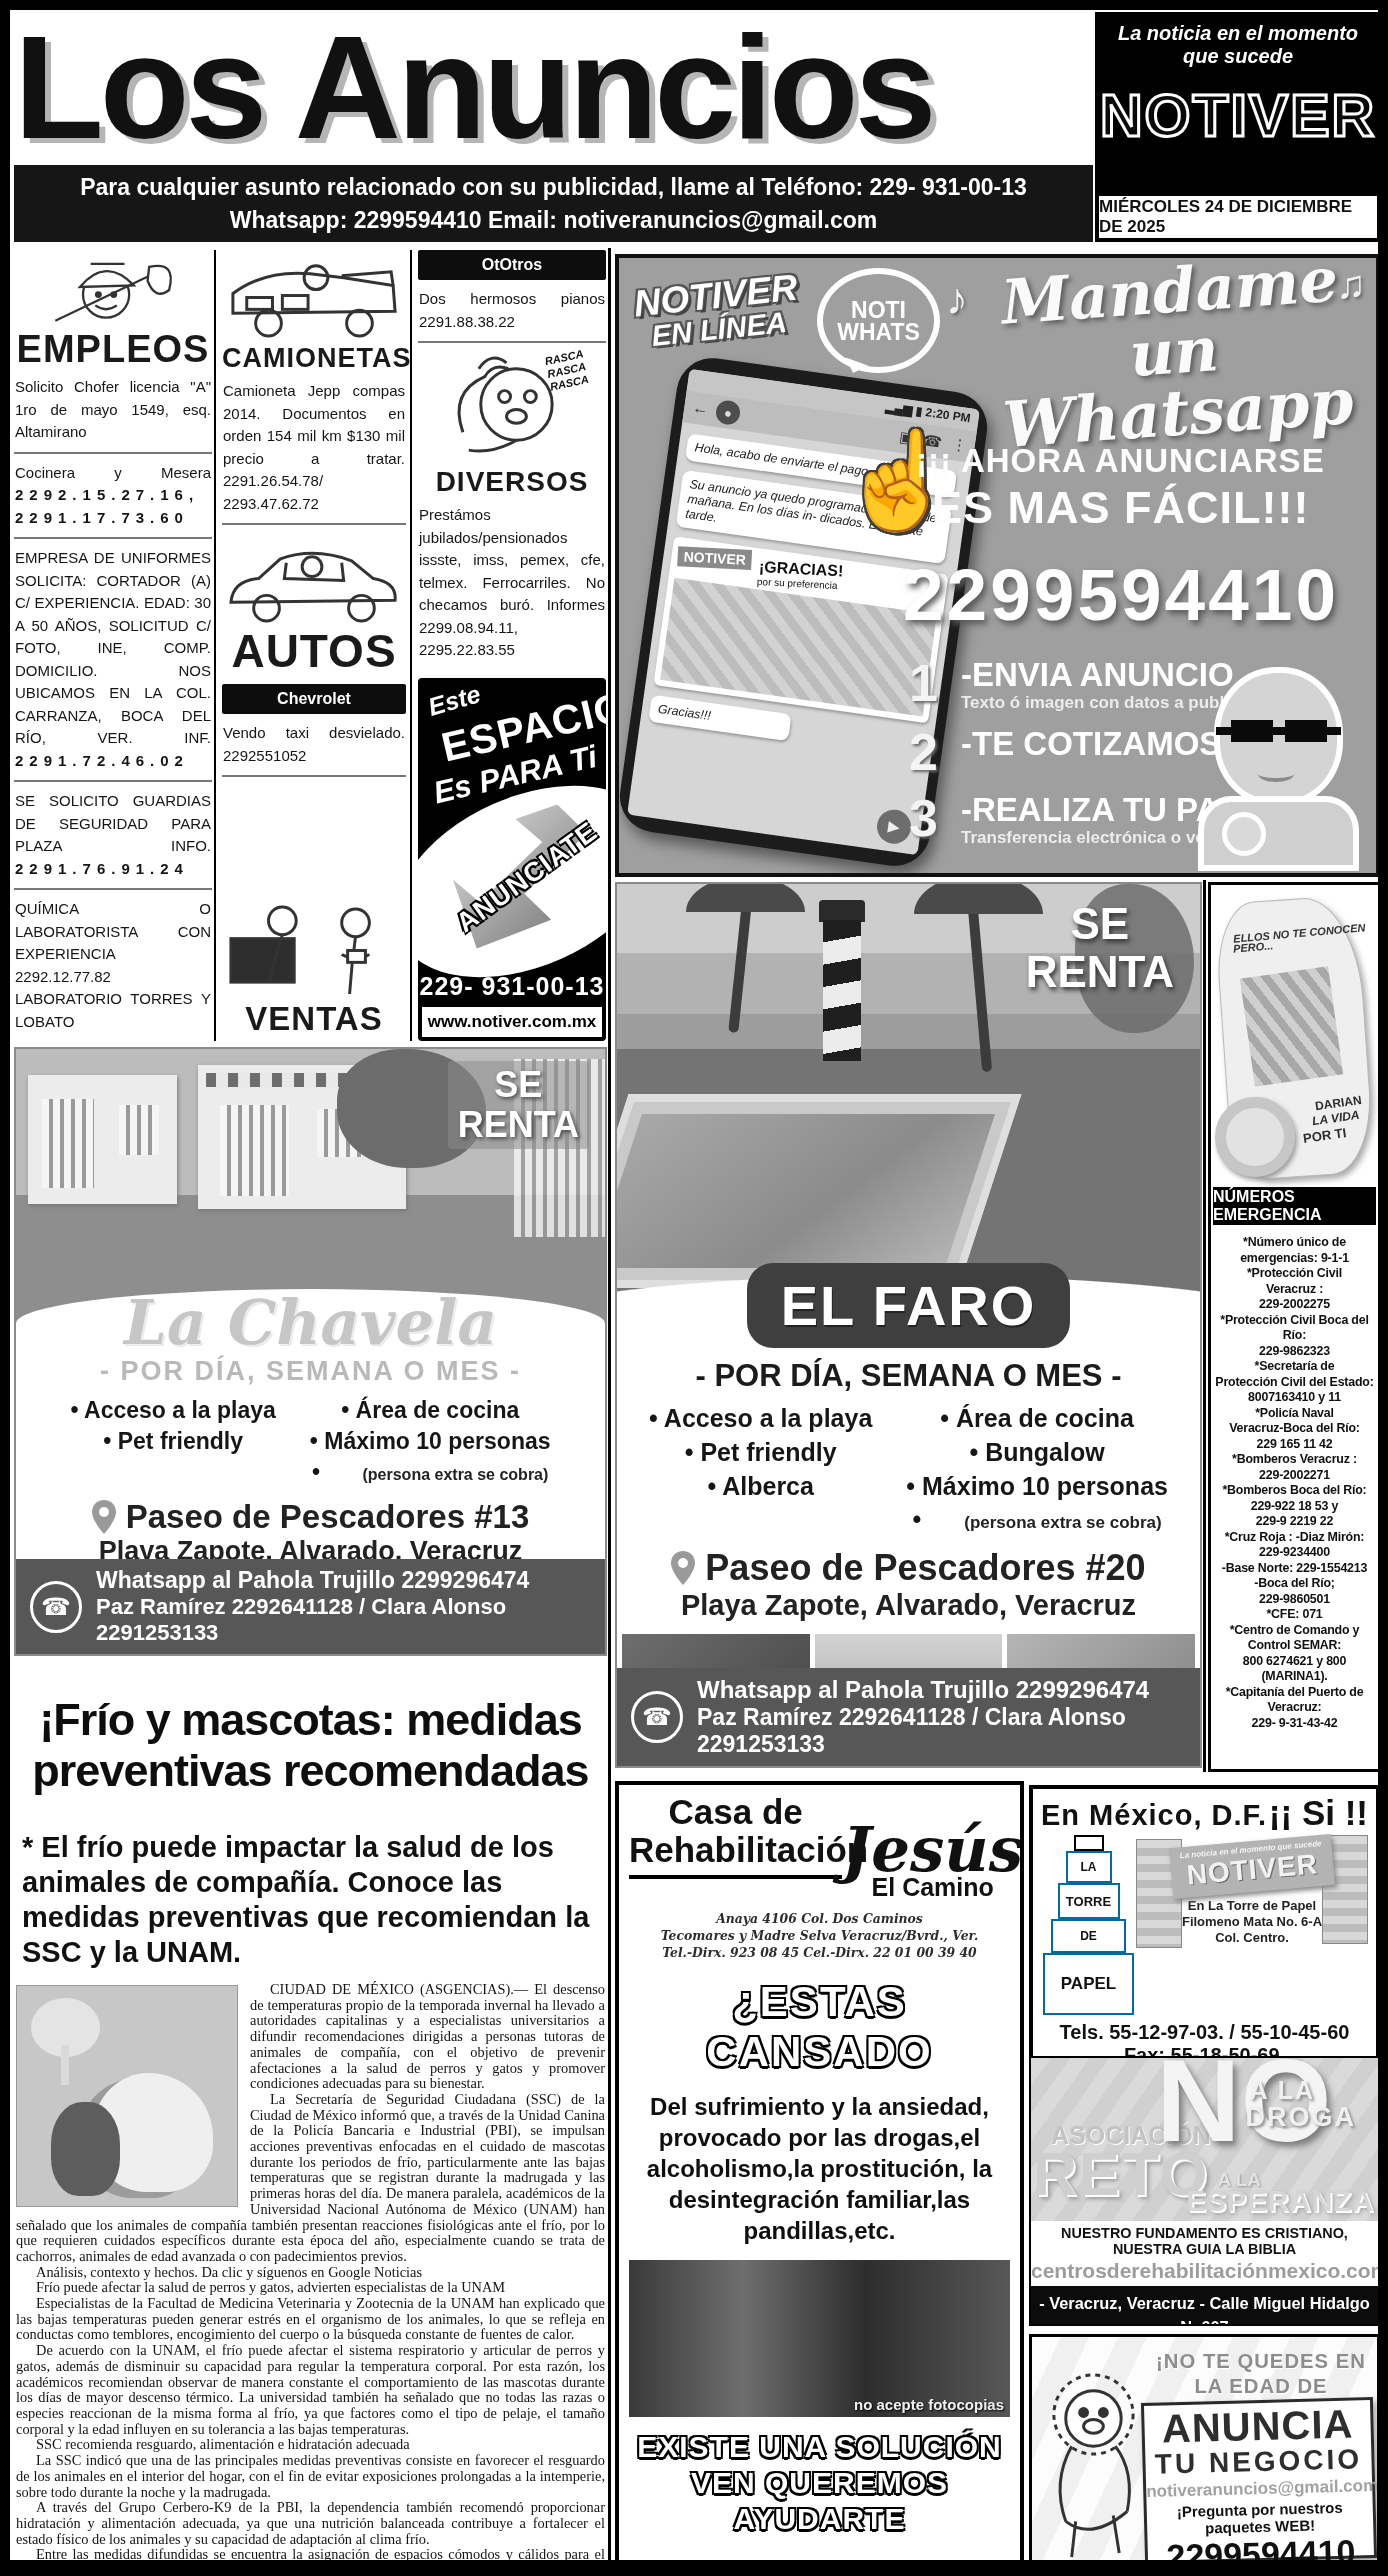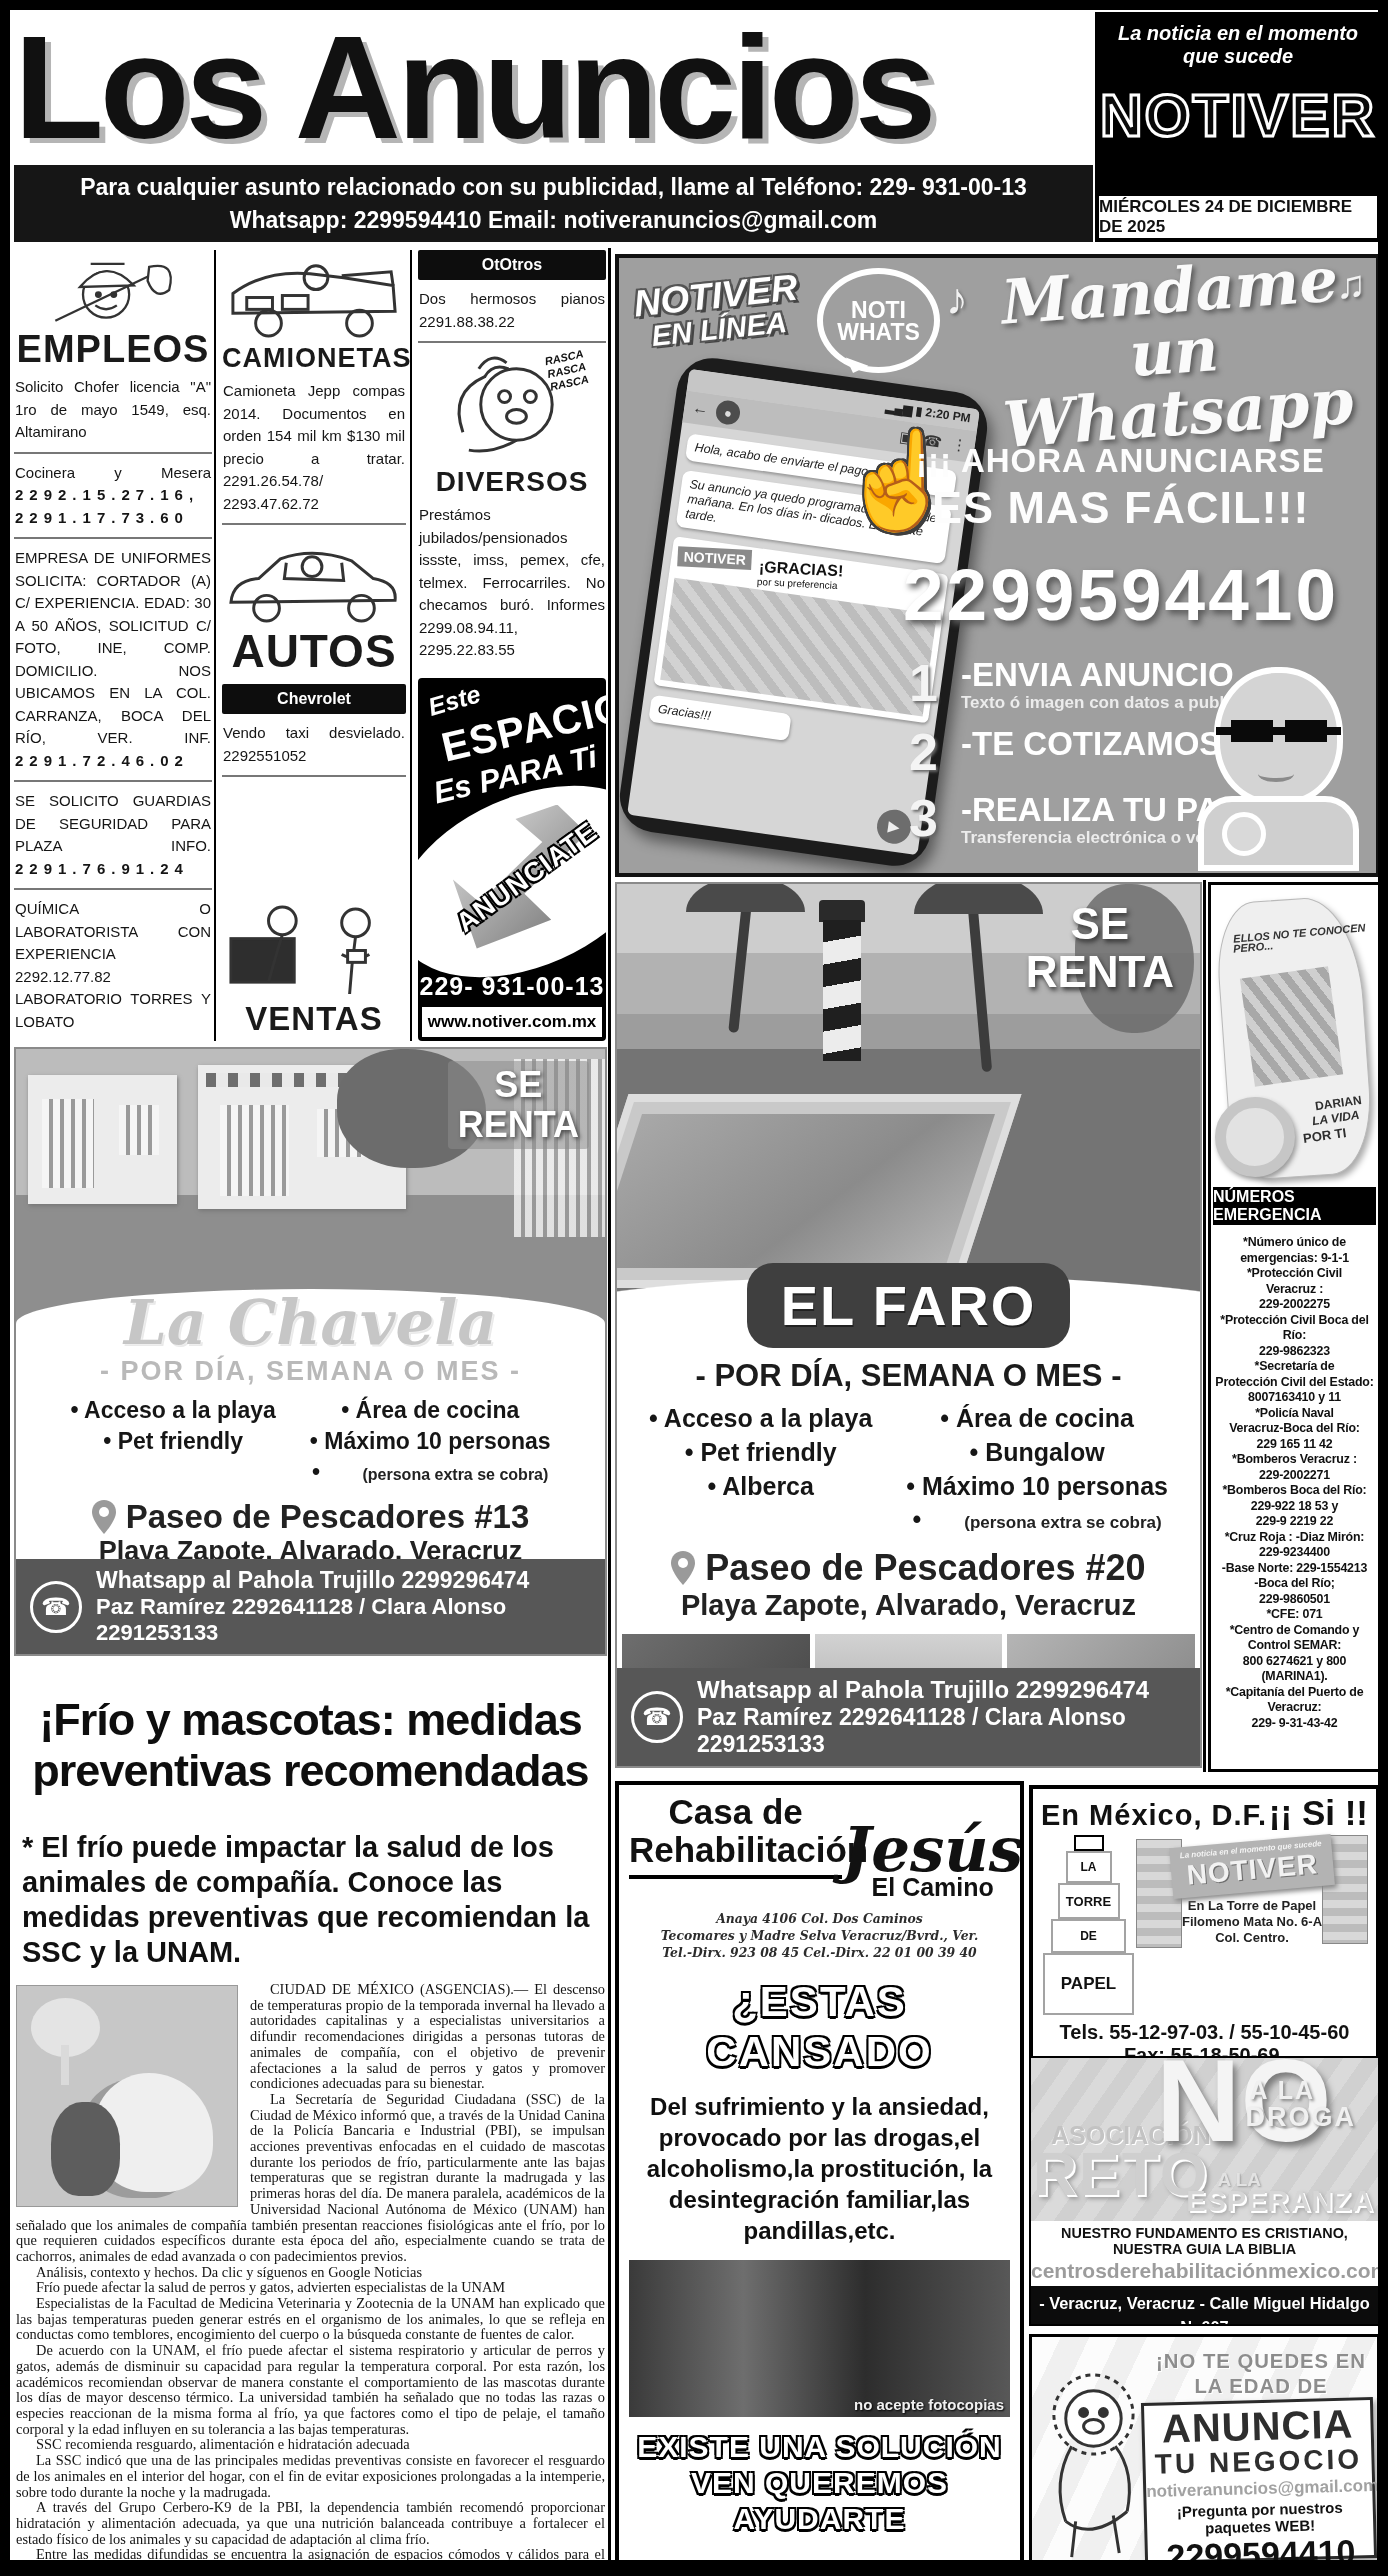--- a/index.html
+++ b/index.html
@@ -249,21 +249,21 @@
 
   
   .mexdf{left:1029px;top:1785px;width:351px;height:328px;border:4px solid #000;box-sizing:border-box;
       padding:4px 8px;overflow:hidden;}
   .mx-head{display:flex;align-items:baseline;justify-content:space-between;}
   .mx-title{font-weight:bold;font-size:29px;letter-spacing:1px;}
   .mx-si{font-weight:bold;font-size:35px;}
   .mx-row{display:flex;margin-top:2px;}
   .tower{width:95px;display:flex;flex-direction:column;align-items:center;}
   .t-roof{width:26px;height:12px;border:2px solid #000;background:#fff;}
-  .t1,.t2,.t3,.t4{border:2px solid #a3a3a3;background:#fff;display:flex;align-items:center;justify-content:center;font-weight:bold;}
+  .t1,.t2,.t3,.t4{border:2px solid #0369a1;background:#fff;display:flex;align-items:center;justify-content:center;font-weight:bold;}
   .t1{width:42px;height:28px;font-size:12px;}
   .t2{width:58px;height:32px;font-size:13px;}
   .t3{width:71px;height:30px;font-size:12px;}
   .t4{width:87px;height:58px;font-size:17px;}
   .mx-mid{flex:1;text-align:center;position:relative;}
   .mx-thumb{position:absolute;width:44px;height:107px;background:repeating-linear-gradient(180deg,#d8d8d8 0 8px,#bcbcbc 8px 16px);border:1px solid #888;}
   .mx-logo{display:inline-block;background:#b3b3b3;padding:4px 10px 6px;transform:rotate(-5deg);margin-top:6px;box-shadow:2px 3px 5px #888;}
   .mx-logo .tag{font-size:8px;font-style:italic;color:#f4f4f4;font-weight:bold;}
   .mx-logo .logo{font-size:28px;font-weight:bold;color:#f2f2f2;text-shadow:1px 1px 0 #6e6e6e;letter-spacing:1px;}
   .mx-addr{font-weight:bold;font-size:13px;line-height:16px;margin-top:6px;color:#222;}

